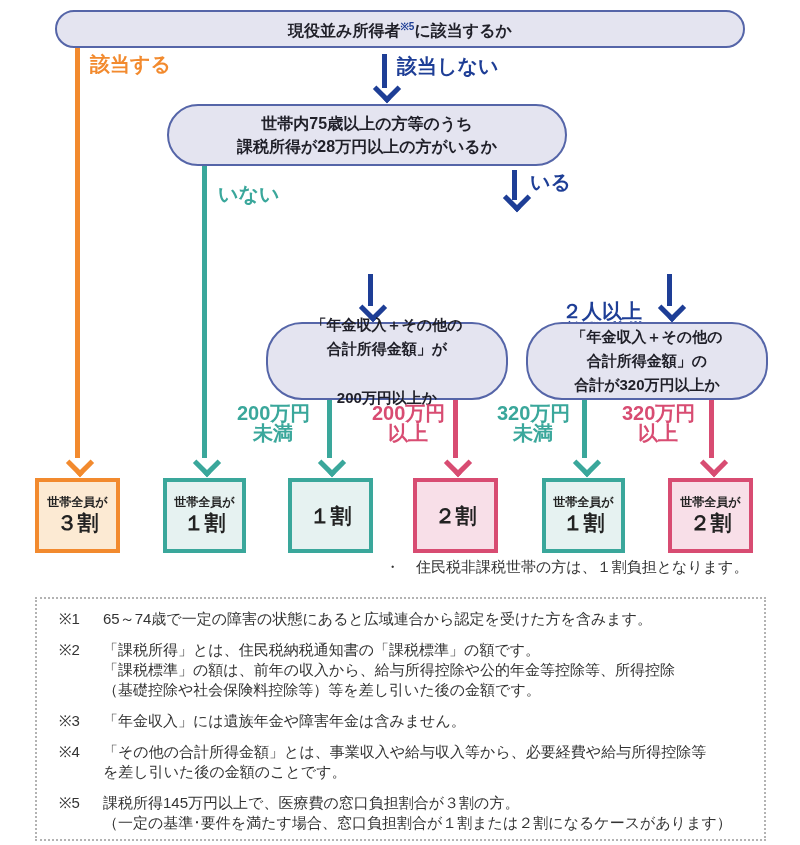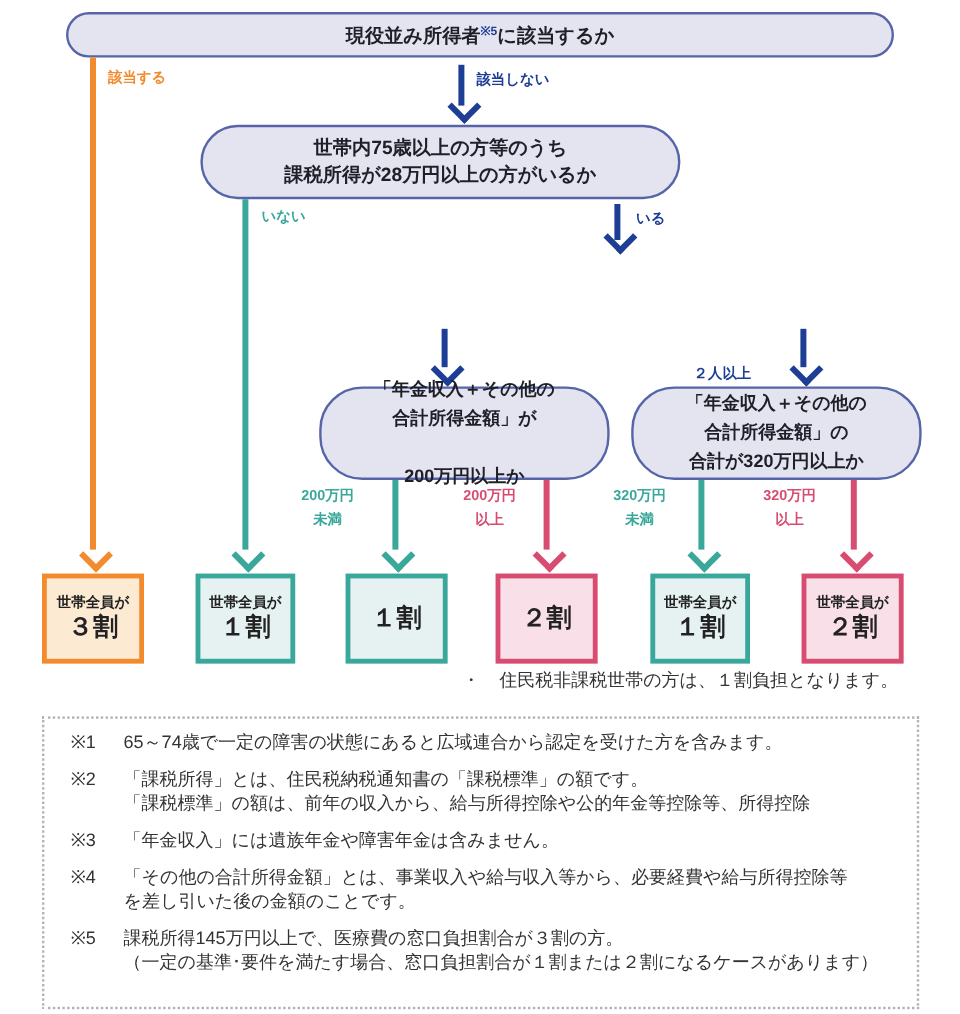--- a/index.html
+++ b/index.html
@@ -16,21 +16,21 @@
   .qbox .ln { line-height:23px; }
   sup.marker { font-size:10px; vertical-align:super; color:#1E3E96; }
 
   
   .vline { position:absolute; width:5px; }
   .chev  { position:absolute; width:15px; height:15px;
            border-right:5px solid; border-bottom:5px solid;
            transform:rotate(45deg); background:transparent; }
 
   
-  .edge-label { position:absolute; font-weight:bold; font-size:12px; line-height:20px; white-space:nowrap; }
+  .edge-label { position:absolute; font-weight:bold; font-size:20px; line-height:20px; white-space:nowrap; }
   .edge-label.center { text-align:center; }
   .c-blue   { color:#1E3E96; }
   .c-orange { color:#F28A2E; }
   .c-teal   { color:#3AA79B; }
   .c-pink   { color:#D84C72; }
 
   
   .rbox {
     position:absolute; top:478px; height:75px; box-sizing:border-box;
     display:flex; flex-direction:column; align-items:center; justify-content:center;
@@ -75,21 +75,21 @@
   <div class="chev c-blue" style="left:377px;top:79px;"></div>
   <div class="edge-label c-blue" style="left:397px;top:56px;">該当しない</div>
 
   <div class="qbox" style="left:167px;top:104px;width:400px;height:62px;border-radius:31px;font-size:16px;">
     <div class="ln">世帯内75歳以上の方等のうち</div>
     <div class="ln">課税所得が28万円以上の方がいるか</div>
   </div>
 
   <div class="vline" style="left:202px;top:166px;height:292px;background:#3AA79B;"></div>
   <div class="chev c-teal" style="left:197px;top:453px;"></div>
-  <div class="edge-label c-teal" style="left:218px;top:170px;">いない</div>
+  <div class="edge-label c-teal" style="left:218px;top:184px;">いない</div>
 
   <div class="vline" style="left:512px;top:170px;height:30px;background:#1E3E96;"></div>
   <div class="chev c-blue" style="left:507px;top:188px;"></div>
   <div class="edge-label c-blue" style="left:530px;top:172px;">いる</div>
 
 
   <div class="vline" style="left:368px;top:274px;height:32px;background:#1E3E96;"></div>
   <div class="chev c-blue" style="left:363px;top:298px;"></div>
 
   <div class="vline" style="left:667px;top:274px;height:32px;background:#1E3E96;"></div>
@@ -172,20 +172,21 @@
       <div class="mk">※1</div>
       <div class="tx">
         <div>65～74歳で一定の障害の状態にあると広域連合から認定を受けた方を含みます。</div>
       </div>
     </div>
     <div class="fn">
       <div class="mk">※2</div>
       <div class="tx">
         <div>「課税所得」とは、住民税納税通知書の「課税標準」の額です。</div>
         <div>「課税標準」の額は、前年の収入から、給与所得控除や公的年金等控除等、所得控除</div>
+        <div>（基礎控除や社会保険料控除等）等を差し引いた後の金額です。</div>
       </div>
     </div>
     <div class="fn">
       <div class="mk">※3</div>
       <div class="tx">
         <div>「年金収入」には遺族年金や障害年金は含みません。</div>
       </div>
     </div>
     <div class="fn">
       <div class="mk">※4</div>

